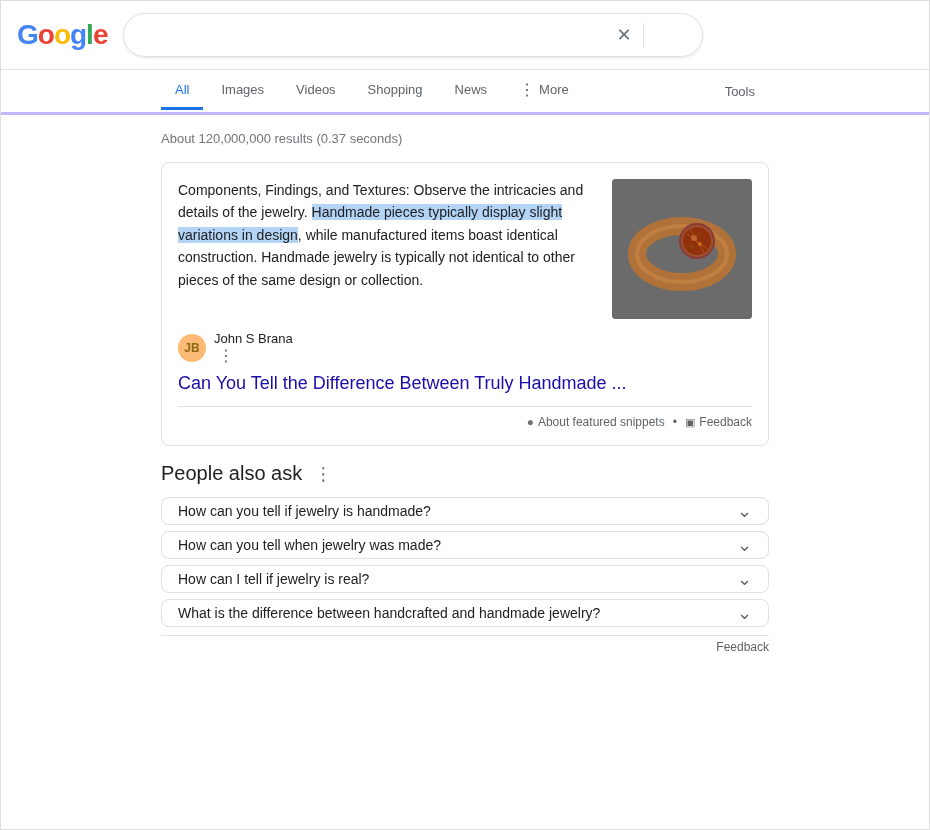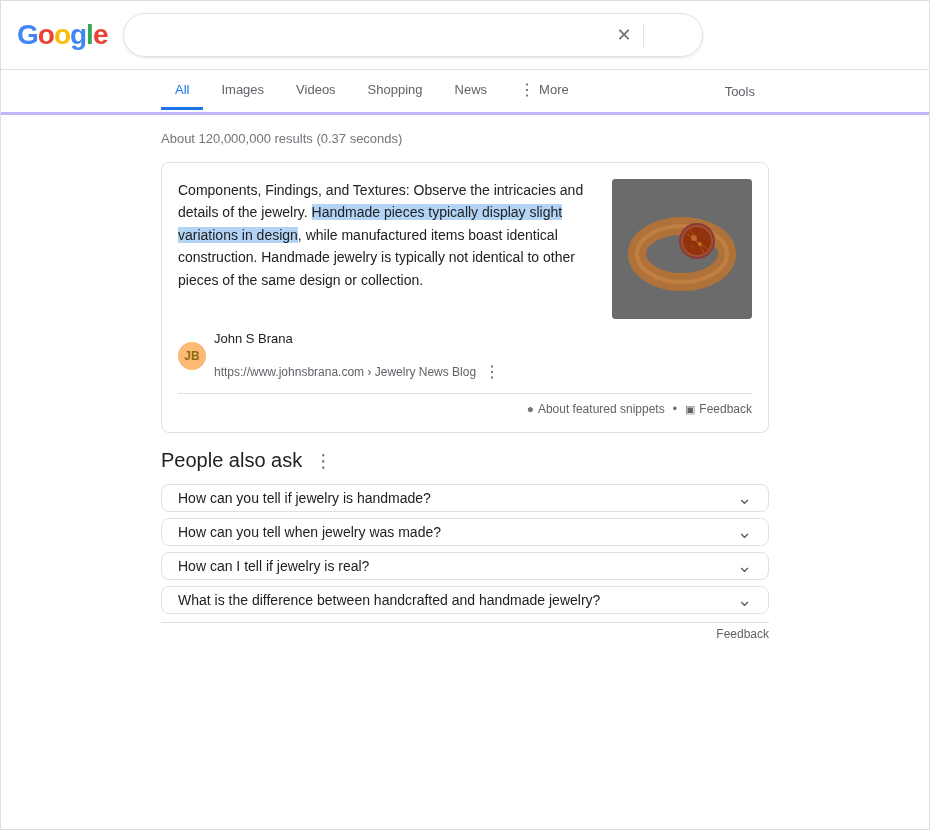--- a/index.html
+++ b/index.html
@@ -169,21 +169,20 @@
       align-items: center;
       justify-content: center;
       font-size: 12px;
       color: #8B6914;
       font-weight: bold;
       flex-shrink: 0;
     }
     .source-info {
       display: flex;
       flex-direction: column;
-      gap: 16px;
     }
     .source-name {
       font-size: 13px;
       color: #202124;
       font-weight: 500;
     }
     .source-url {
       font-size: 12px;
       color: #5f6368;
       display: flex;
@@ -348,25 +347,25 @@
             <circle cx="80" cy="67" r="2" fill="#8B4513" opacity="0.7"></circle>
           </svg>
         </div>
       </div>
 
       <div class="snippet-source">
         <div class="source-favicon">JB</div>
         <div class="source-info">
           <span class="source-name">John S Brana</span>
           <span class="source-url">
-            <span>https://www.johnsbrana.com › Jewelry News Blog</span>
             <span class="three-dots">⋮</span>
           </span>
         </div>
       </div>
+      <a class="snippet-link" href="#">Can You Tell the Difference Between Truly Handmade ...</a>
 
       <div class="snippet-footer">
         <div class="snippet-footer-item">
           <span style="color:#70757a;">●</span>
           <span>About featured snippets</span>
         </div>
         <span>•</span>
         <div class="snippet-footer-item">
           <span style="font-size:11px;">▣</span>
           <span>Feedback</span>

